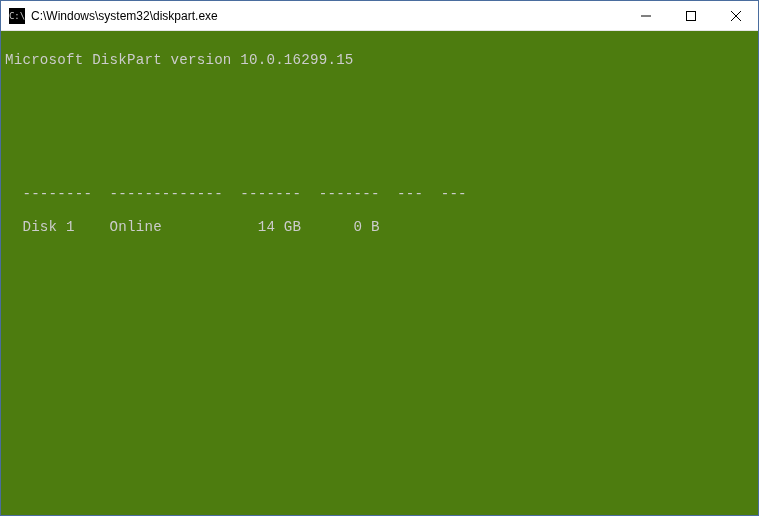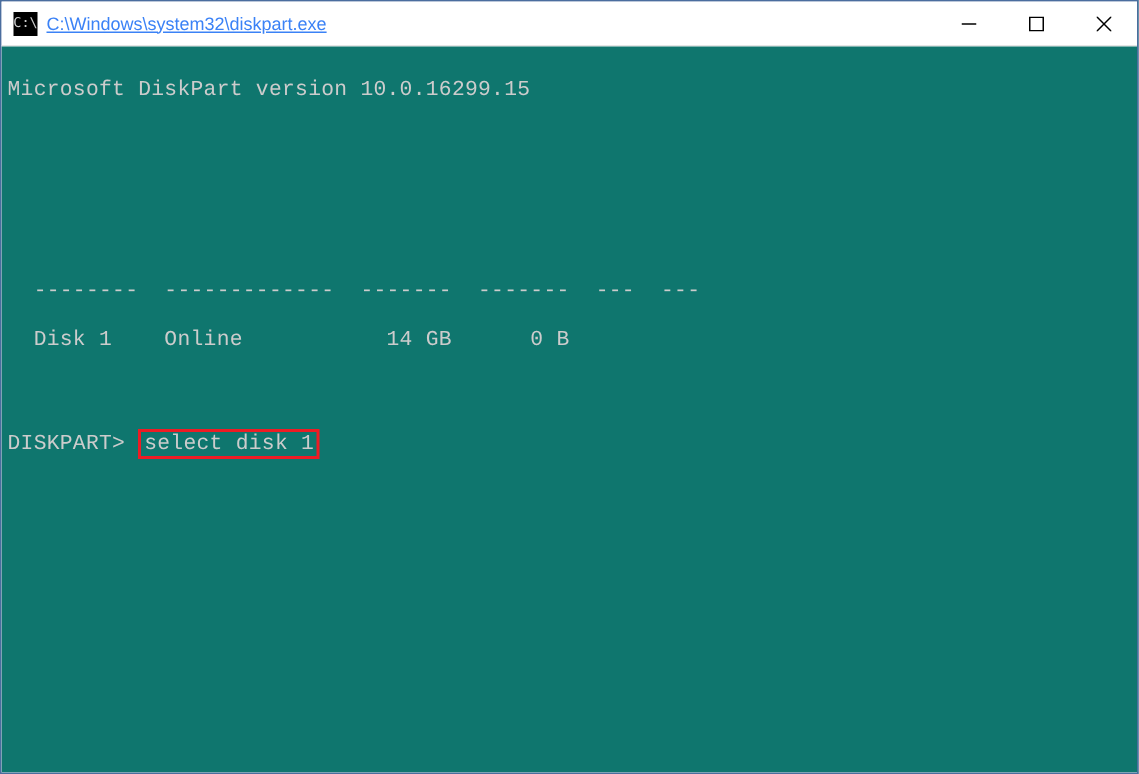--- a/index.html
+++ b/index.html
@@ -31,44 +31,43 @@
       display: inline-flex;
       align-items: center;
       justify-content: center;
       color: #ccc;
       font-size: 9px;
       font-family: Consolas, monospace;
     }
     .title-text {
       font-family: 'Segoe UI', Tahoma, sans-serif;
       font-size: 12px;
-      color: #3b82f6;
+      color: #000000;
       flex: 1;
-      text-decoration: underline;
     }
     .window-controls {
       display: flex;
       height: 100%;
     }
     .win-btn {
       width: 45px;
       height: 100%;
       display: flex;
       align-items: center;
       justify-content: center;
       color: #000;
       font-family: 'Segoe UI', sans-serif;
     }
     .win-btn svg {
       stroke: #000;
       stroke-width: 1;
       fill: none;
     }
     .terminal {
-      background: #0f766e;
+      background: #4d7c0f;
       color: #cccccc;
       height: calc(100% - 30px);
       padding: 4px 0 4px 4px;
       font-size: 14.2px;
       line-height: 1.18;
       white-space: pre;
       overflow: hidden;
       letter-spacing: 0.2px;
     }
     .hl {
@@ -112,21 +111,20 @@
 </div>
 
 <div class="terminal">
 <span class="line">Microsoft DiskPart version 10.0.16299.15</span>
 <span class="blank"></span>
 <span class="blank"></span>
 <span class="blank"></span>
 <span class="line">  --------  -------------  -------  -------  ---  ---</span>
 <span class="line">  Disk 1    Online           14 GB      0 B</span>
 <span class="blank"></span>
-<span class="line"><span>DISKPART&gt; </span><span class="hl">select disk 1</span></span>
 <span class="blank"></span>
 
 
 
 
 
 
 
 
 

